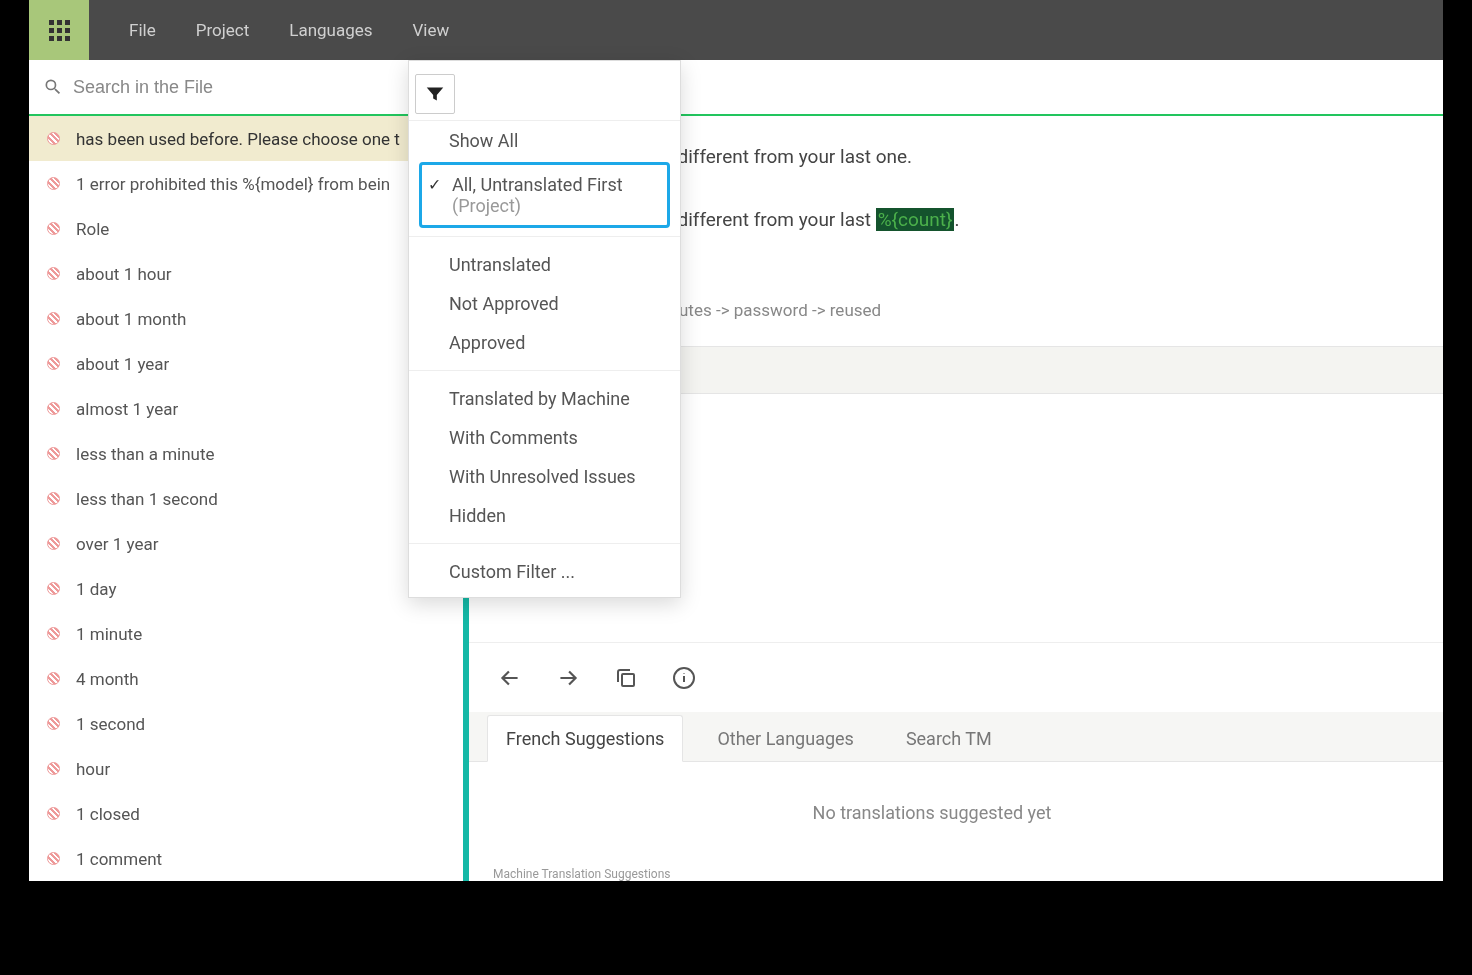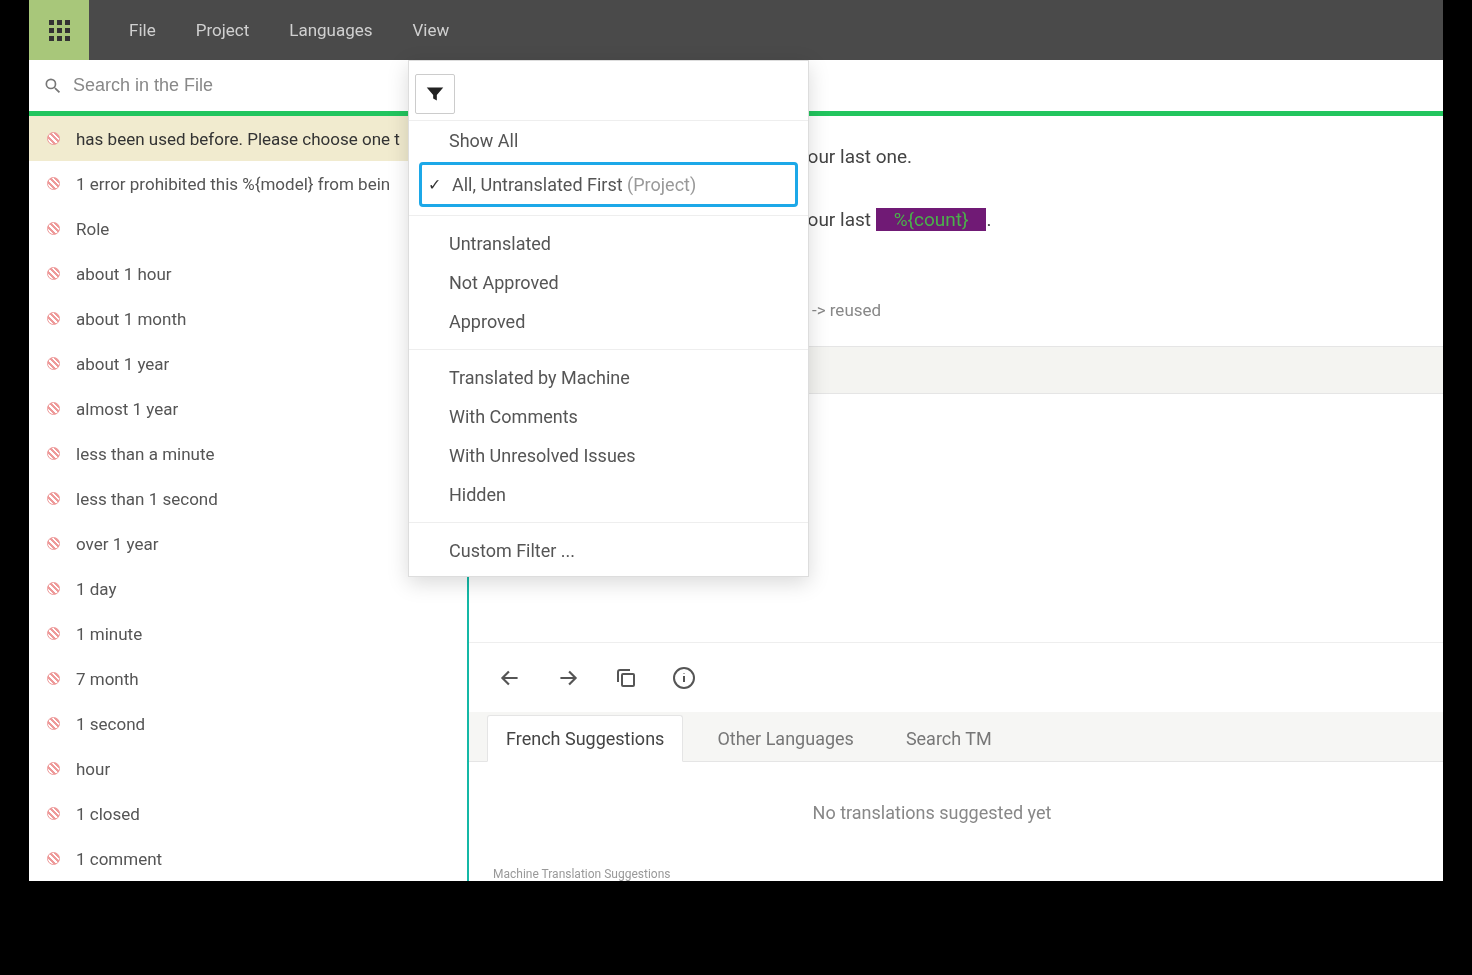--- a/index.html
+++ b/index.html
@@ -48,21 +48,21 @@
   .menu-items div {
     color: #d0d0d0;
     font-size: 17px;
     cursor: pointer;
   }
   
   .toolbar {
     height: 56px;
     display: flex;
     align-items: center;
-    border-bottom: 5px solid #22c55e;
+    border-bottom: 2px solid #22c55e;
     background: #fff;
   }
   .search-wrap {
     width: 378px;
     display: flex;
     align-items: center;
     padding-left: 14px;
     gap: 10px;
   }
   .search-icon-svg { width: 20px; height: 20px; fill: #777; }
@@ -107,21 +107,21 @@
     margin-left: 14px;
   }
   
   .body {
     display: flex;
     height: calc(100% - 116px);
   }
   .left {
     width: 440px;
     background: #fff;
-    border-right: 2px solid #14b8a6;
+    border-right: 6px solid #14b8a6;
     overflow: hidden;
   }
   .string-row {
     height: 45px;
     display: flex;
     align-items: center;
     padding-left: 18px;
     gap: 16px;
     font-size: 17px;
     color: #555;
@@ -149,22 +149,22 @@
     overflow: hidden;
   }
   .context-block {
     padding: 28px 24px 0 24px;
     font-size: 19px;
     color: #444;
     line-height: 1.4;
   }
   .context-block .placeholder {
     color: #4bb04b;
-    background: #701a75;
-    padding: 0 18px;
+    background: #14532d;
+    padding: 0 2px;
   }
   .context-label {
     font-size: 16px;
     color: #888;
     padding: 36px 24px 12px 24px;
     letter-spacing: 0.3px;
   }
   .context-path {
     font-size: 17px;
     color: #888;
@@ -227,21 +227,21 @@
   .mt-head {
     font-size: 12px;
     color: #999;
     padding: 44px 0 0 24px;
   }
   
   .filter-pop {
     position: absolute;
     left: 379px;
     top: 60px;
-    width: 401px;
+    width: 273px;
     background: #fff;
     border: 1px solid #ddd;
     box-shadow: 0 6px 20px rgba(0,0,0,.15);
     z-index: 50;
     padding: 6px 0;
   }
   .filter-pop .trigger-row {
     height: 54px;
     display:flex;
     align-items:center;
@@ -364,21 +364,21 @@
       <div class="string-row">
           <span class="dot"></span>
           <span>1 day</span>
         </div>
       <div class="string-row">
           <span class="dot"></span>
           <span>1 minute</span>
         </div>
       <div class="string-row">
           <span class="dot"></span>
-          <span>7 month</span>
+          <span>4 month</span>
         </div>
       <div class="string-row">
           <span class="dot"></span>
           <span>1 second</span>
         </div>
       <div class="string-row">
           <span class="dot"></span>
           <span>hour</span>
         </div>
       <div class="string-row">

